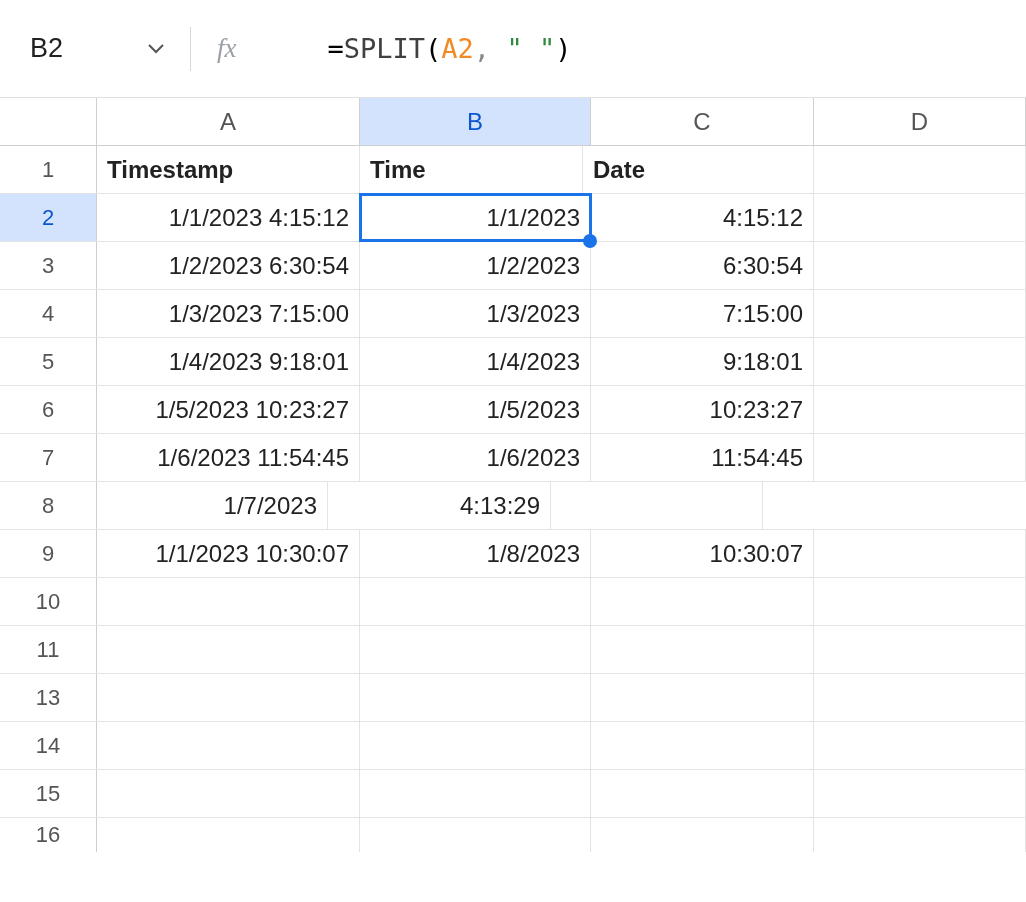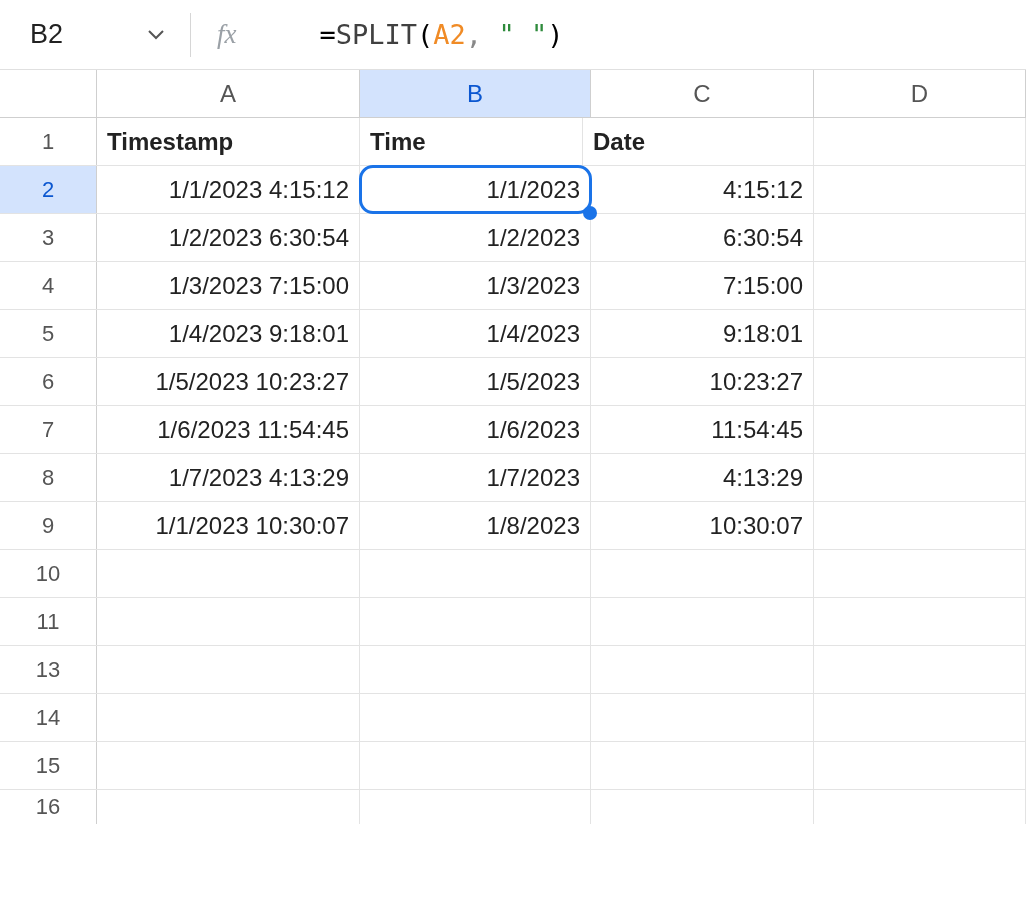--- a/index.html
+++ b/index.html
@@ -8,21 +8,21 @@
     font-family: Arial, "Helvetica Neue", sans-serif;
     background: #fff;
     color: #222;
     font-size: 16px;
     overflow: hidden;
   }
   
   .formula-bar {
     display: flex;
     align-items: center;
-    height: 70px;
+    height: 98px;
     border-bottom: 1px solid #e0e0e0;
     padding: 0 8px 0 26px;
   }
   .name-box-wrap {
     display: flex;
     align-items: center;
     gap: 44px;
     padding-right: 24px;
   }
   .name-box {
@@ -37,21 +37,21 @@
   .vdiv {
     width: 1px;
     height: 44px;
     background: #d6d6d6;
     margin: 0 26px 0 2px;
   }
   .fx-label {
     font-style: italic;
     color: #9aa0a6;
     font-size: 27px;
-    margin-right: 18px;
+    margin-right: 26px;
     font-family: "Times New Roman", serif;
   }
   .formula-text {
     font-size: 27px;
     font-family: "Consolas", "Menlo", monospace;
     white-space: pre;
   }
   .tok-eq   { color:#000; }
   .tok-fn   { color:#404040; }
   .tok-punc { color:#000; }
@@ -123,21 +123,20 @@
   .cA { width:263px; justify-content:flex-end; }
   .cB { width:231px; justify-content:flex-end; }
   .cC { width:223px; justify-content:flex-end; }
   .cD { width:212px; }
   .hdr-cell { font-weight:700; justify-content:flex-start; }
 
   .active-cell {
     outline: 3px solid #1a73e8;
     outline-offset: -2px;
     z-index: 5;
-    border-radius: 13px;
   }
   .active-cell::after {
     content:"";
     position:absolute;
     right:-7px;
     bottom:-7px;
     width:14px;
     height:14px;
     background:#1a73e8;
     border-radius:50%;
@@ -223,21 +222,20 @@
   <div class="row">
     <div class="row-head">7</div>
     <div class="cell cA">1/6/2023 11:54:45</div>
     <div class="cell cB">1/6/2023</div>
     <div class="cell cC">11:54:45</div>
     <div class="cell cD"></div>
   </div>
 
   <div class="row">
     <div class="row-head">8</div>
-    <div class="cell cA">1/7/2023 4:13:29</div>
     <div class="cell cB">1/7/2023</div>
     <div class="cell cC">4:13:29</div>
     <div class="cell cD"></div>
   </div>
 
   <div class="row">
     <div class="row-head">9</div>
     <div class="cell cA">1/1/2023 10:30:07</div>
     <div class="cell cB">1/8/2023</div>
     <div class="cell cC">10:30:07</div>

